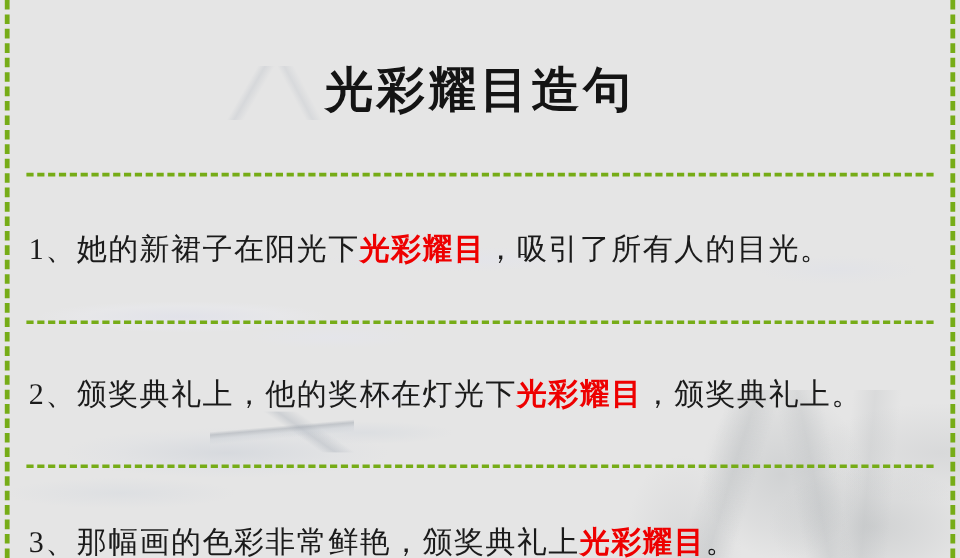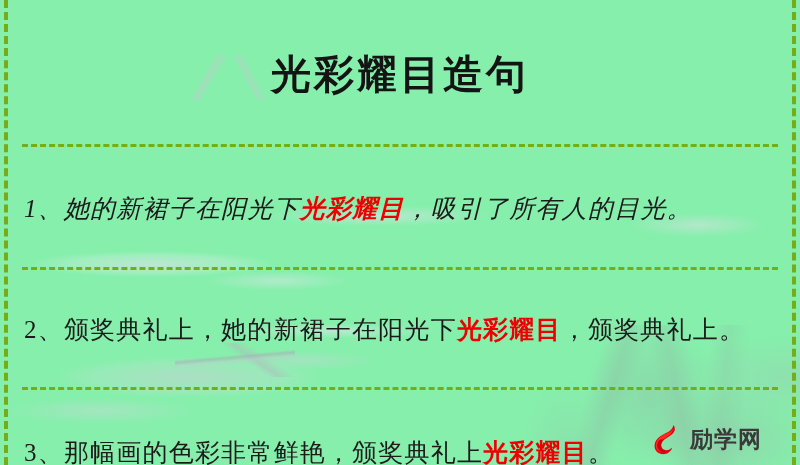--- a/index.html
+++ b/index.html
@@ -12,21 +12,21 @@
     overflow: hidden;
     background: #ffffff;
     font-family: "Liberation Serif", "DejaVu Serif", serif;
   }
 
   #page {
     position: relative;
     width: 800px;
     height: 465px;
     box-sizing: border-box;
-    background: #86efac;
+    background: #e5e5e5;
     overflow: hidden;
   }
 
   
   .wash {
     position: absolute;
     pointer-events: none;
     z-index: 0;
   }
   #wash-mountain-right {
@@ -156,21 +156,21 @@
     color: #1b1b1b;
     letter-spacing: 1.2px;
     padding: 14px 6px 13px 6px;
   }
   .sentence .idiom {
     color: #ee0000;
     font-weight: bold;
   }
 
   
-  #sentence-1 { padding-top: 16px; padding-bottom: 13px; font-style: italic; }
+  #sentence-1 { padding-top: 16px; padding-bottom: 13px; }
   #sentence-2 { padding-top: 14px; padding-bottom: 12px; }
   #sentence-3 { padding-top: 17px; padding-bottom: 16px; }
 
   
   #logo {
     position: absolute;
     right: 38px;
     bottom: 8px;
     z-index: 4;
     display: flex;
@@ -212,30 +212,22 @@
   <div id="content">
 
     <h1 id="title">光彩耀目造句</h1>
 
     <div class="divider"></div>
 
     <p class="sentence" id="sentence-1"><span>1、</span><span>她的新裙子在阳光下</span><span class="idiom">光彩耀目</span><span>，吸引了所有人的目光。</span></p>
 
     <div class="divider"></div>
 
-    <p class="sentence" id="sentence-2"><span>2、</span><span>颁奖典礼上，她的新裙子在阳光下</span><span class="idiom">光彩耀目</span><span>，颁奖典礼上。</span></p>
+    <p class="sentence" id="sentence-2"><span>2、</span><span>颁奖典礼上，他的奖杯在灯光下</span><span class="idiom">光彩耀目</span><span>，颁奖典礼上。</span></p>
 
     <div class="divider"></div>
 
     <p class="sentence" id="sentence-3"><span>3、</span><span>那幅画的色彩非常鲜艳，颁奖典礼上</span><span class="idiom">光彩耀目</span><span>。</span></p>
 
   </div>
 
-  <div id="logo">
-    <svg id="logo-mark" viewBox="0 0 64 64">
-      <path d="M45 7c-1 7-6 11-12 14C23 26 14 31 12 41c-2 10 5 18 15 18 8 0 14-5 16-12-4 4-9 6-14 4-5-2-7-8-4-13 3-6 10-8 16-13 7-5 9-12 4-18z" fill="#e60012"></path>
-      <path d="M30 23c-8 4-15 10-16 19-1 8 5 14 13 13-6-2-9-7-7-13 2-7 9-11 16-16 5-3 8-7 8-12-2 5-7 6-14 9z" fill="#ff2a1c"></path>
-      <path d="M20 34c-4 5-5 12-1 17 3 4 9 5 13 3-6-1-9-5-9-11 0-4 2-7 5-10-3 0-6 0-8 1z" fill="#c8000e"></path>
-    </svg>
-    <span id="logo-text">励学网</span>
-  </div>
 
 </div>
 
 </body></html>

